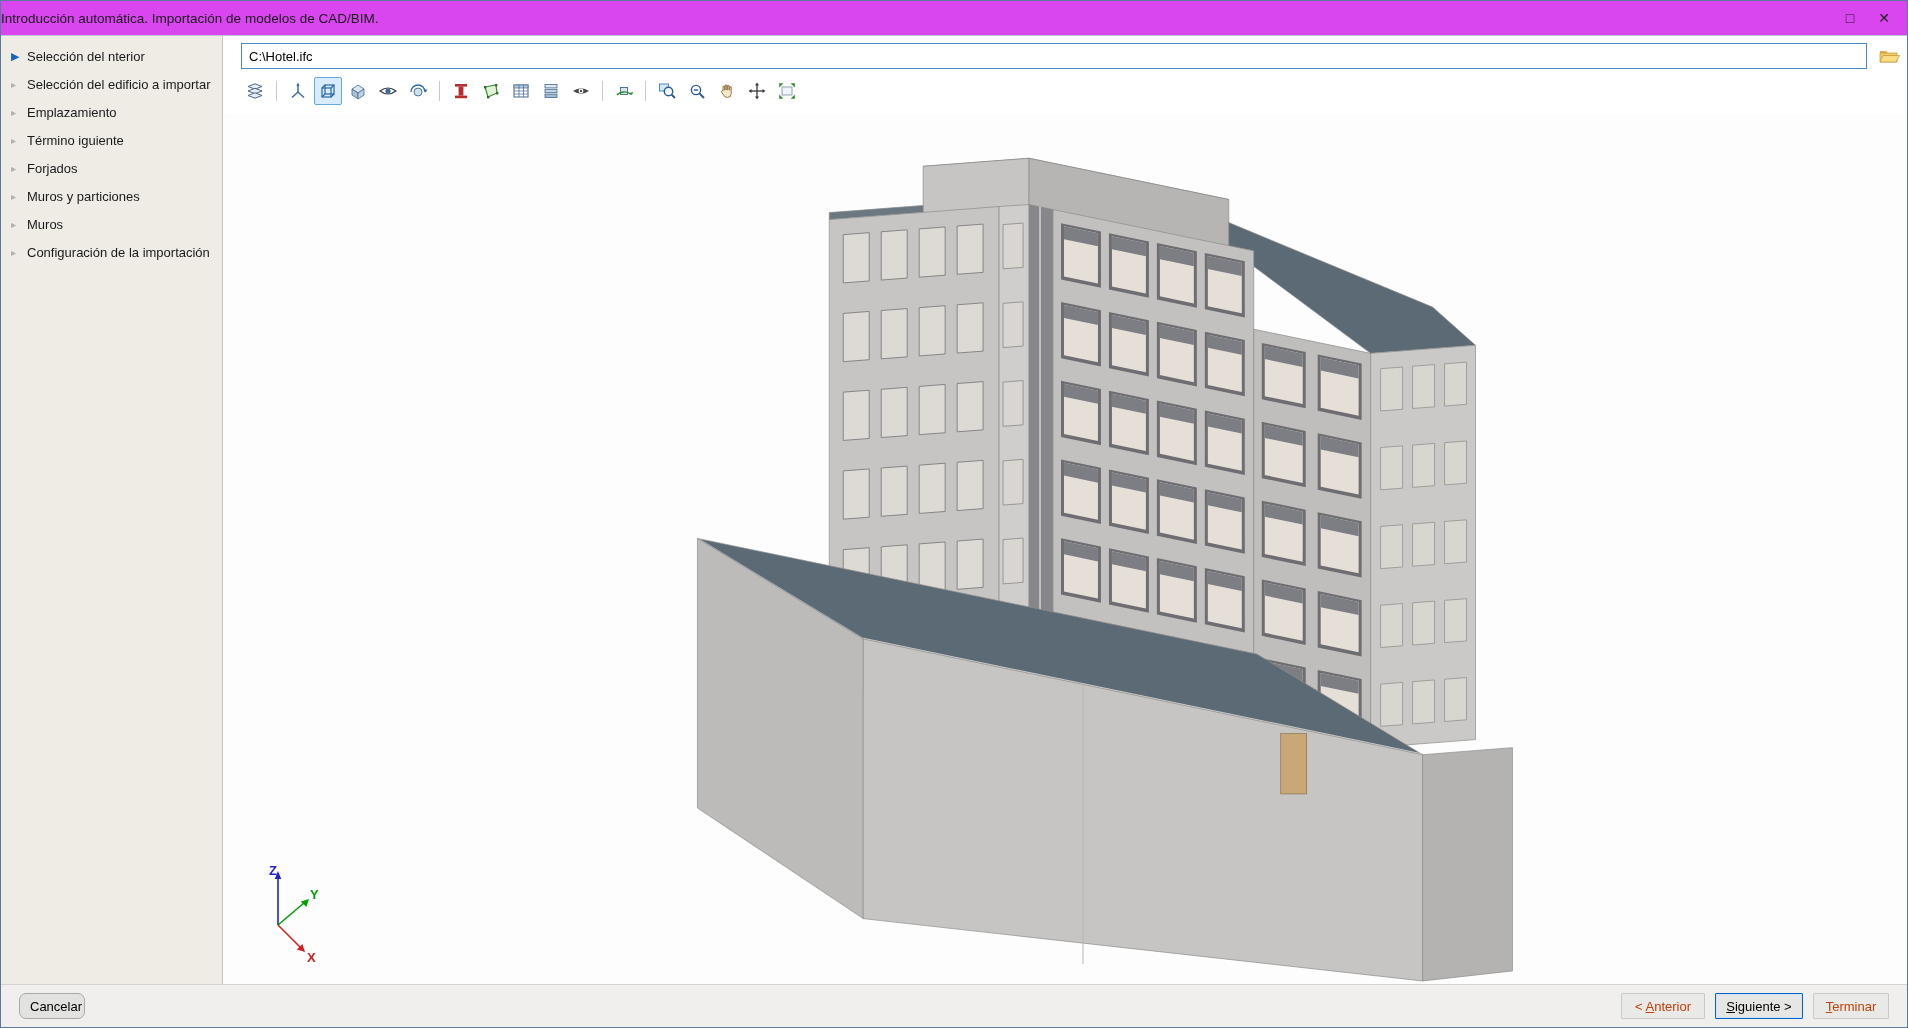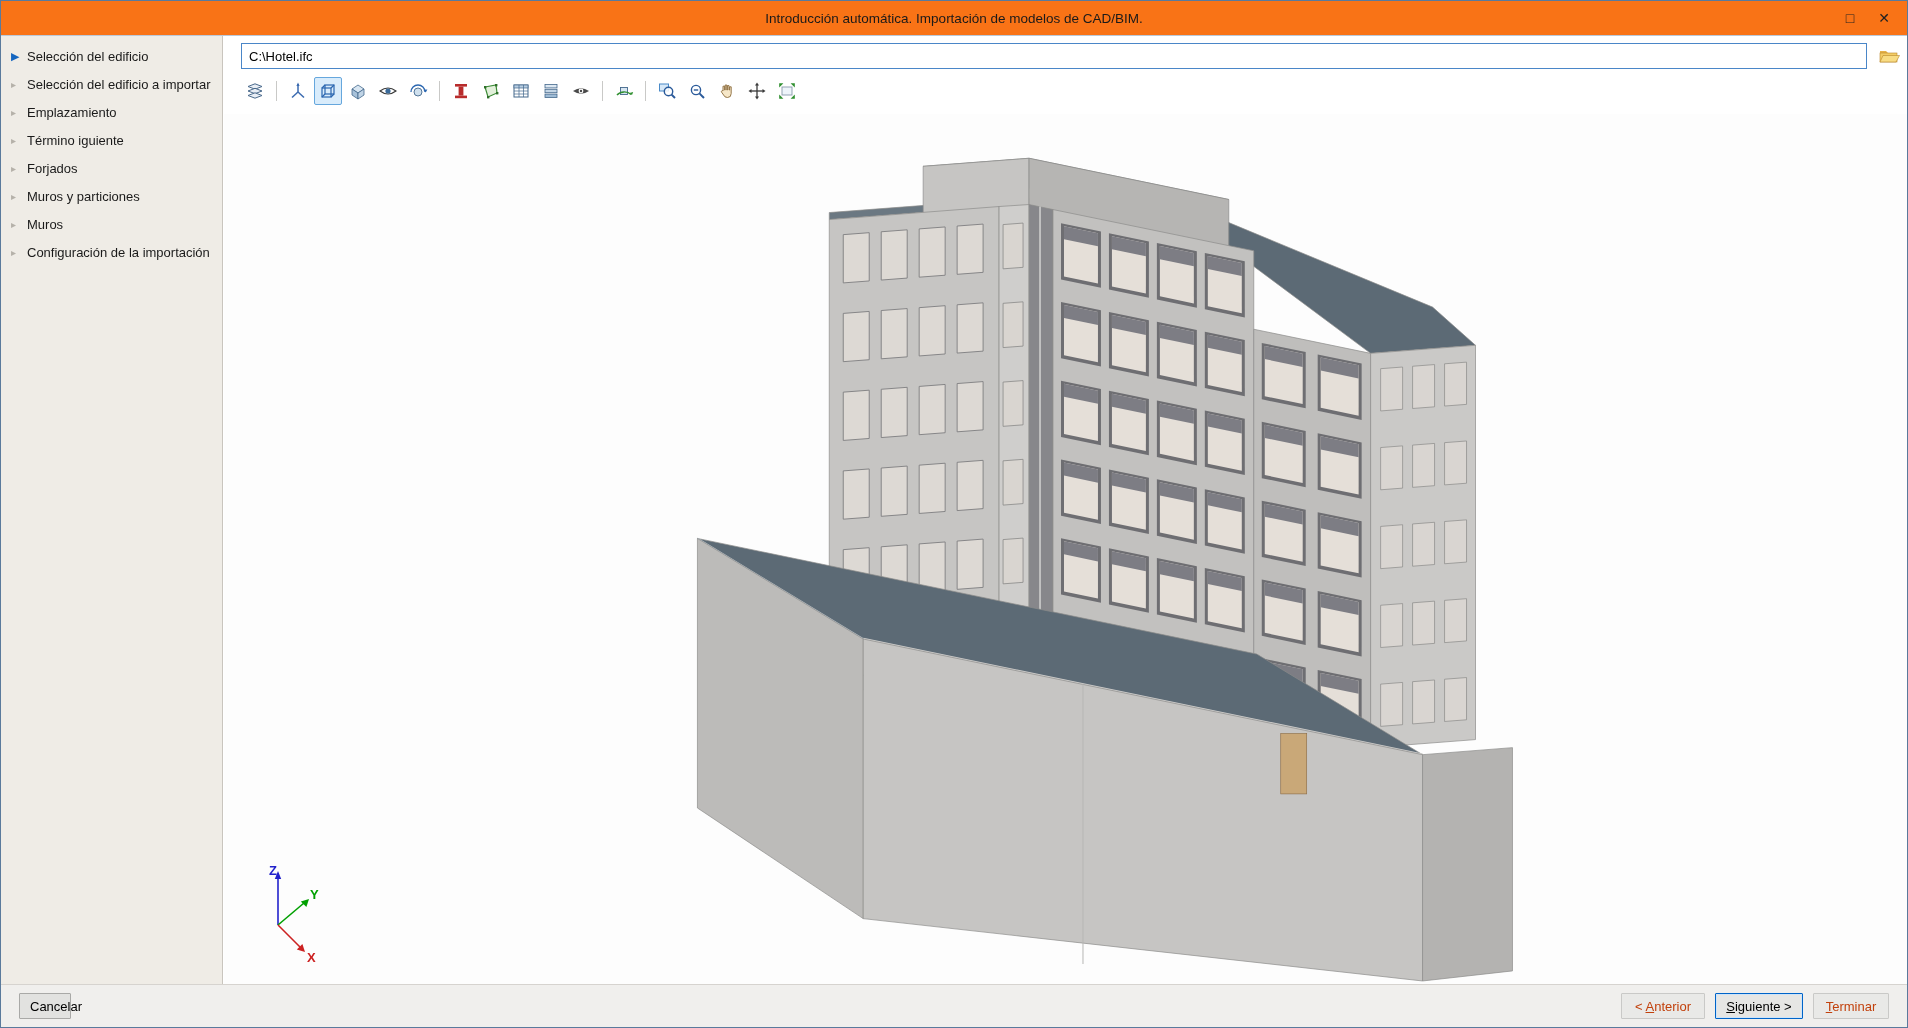--- a/index.html
+++ b/index.html
@@ -2,22 +2,22 @@
 <html><head>
 <meta charset="utf-8">
 <style>
   html,body{margin:0;padding:0}
   body{
     width:1908px;height:1028px;position:relative;overflow:hidden;
     background:#ffffff;border:1px solid #5a7a9c;box-sizing:border-box;
     font-family:"Liberation Sans",sans-serif;
   }
   
-  .titlebar{position:absolute;top:0;left:0;right:0;height:34px;background:#f97316;
-    border-bottom:1px solid #bcc9d8;display:flex;align-items:center;justify-content:center;
+  .titlebar{position:absolute;top:0;left:0;right:0;height:34px;background:#d946ef;
+    border-bottom:1px solid #bcc9d8;display:flex;align-items:center;
     font-size:13.5px;color:#1a1a1a;}
   .win-controls{position:absolute;right:6px;top:0;height:34px;display:flex;align-items:center;}
   .wbtn{width:34px;height:28px;display:flex;align-items:center;justify-content:center;
     font-size:14px;color:#222;cursor:default;}
   
   .sidebar{position:absolute;top:35px;left:0;width:222px;bottom:42px;background:#efece6;
     border-right:1px solid #c9c5be;padding-top:6px;box-sizing:border-box;}
   .step{height:28px;display:flex;align-items:center;font-size:13px;color:#1a1a1a;
     padding-left:10px;}
   .step .marker{width:16px;font-size:10px;color:#b5b1a9;flex:0 0 16px;}
@@ -41,40 +41,40 @@
   .axis{position:absolute;left:24px;bottom:22px;width:84px;height:100px;}
   .axis text{font-family:"Liberation Sans",sans-serif;}
   
   .bottombar{position:absolute;left:0;right:0;bottom:0;height:42px;background:#f0efed;
     border-top:1px solid #d6d3cf;}
   .btn{position:absolute;top:8px;height:26px;font-size:13px;border:1px solid #a9a9a7;
     background:#e2e2e0;color:#000;padding:0 10px;box-sizing:border-box;
     font-family:"Liberation Sans",sans-serif;border-radius:1px;}
   .btn.disabled{color:#c2410c;background:#e9e9e7;border-color:#c9c9c7;}
   .btn.default{border:1px solid #0064c8;box-shadow:inset 0 0 0 1px #cfe4f8;background:#e6e6e4;}
-  #cancel-btn{left:18px;width:52px;}
+  #cancel-btn{left:18px;width:66px;border-radius:7px;}
   #prev-btn{right:202px;width:84px;}
   #next-btn{right:104px;width:88px;text-align:center;}
   #finish-btn{right:18px;width:76px;}
 </style>
 </head>
 <body>
 
 <div class="titlebar">
   <span>Introducción automática. Importación de modelos de CAD/BIM.</span>
   <div class="win-controls">
     <span class="wbtn">□</span>
     <span class="wbtn">✕</span>
   </div>
 </div>
 
 <div class="sidebar">
   <div class="step active">
     <span class="marker">▶</span>
-    <span>Selección del edificio</span>
+    <span>Selección del nterior</span>
   </div>
   <div class="step">
     <span class="marker">▸</span>
     <span>Selección del edificio a importar</span>
   </div>
   <div class="step">
     <span class="marker">▸</span>
     <span>Emplazamiento</span>
   </div>
   <div class="step">

